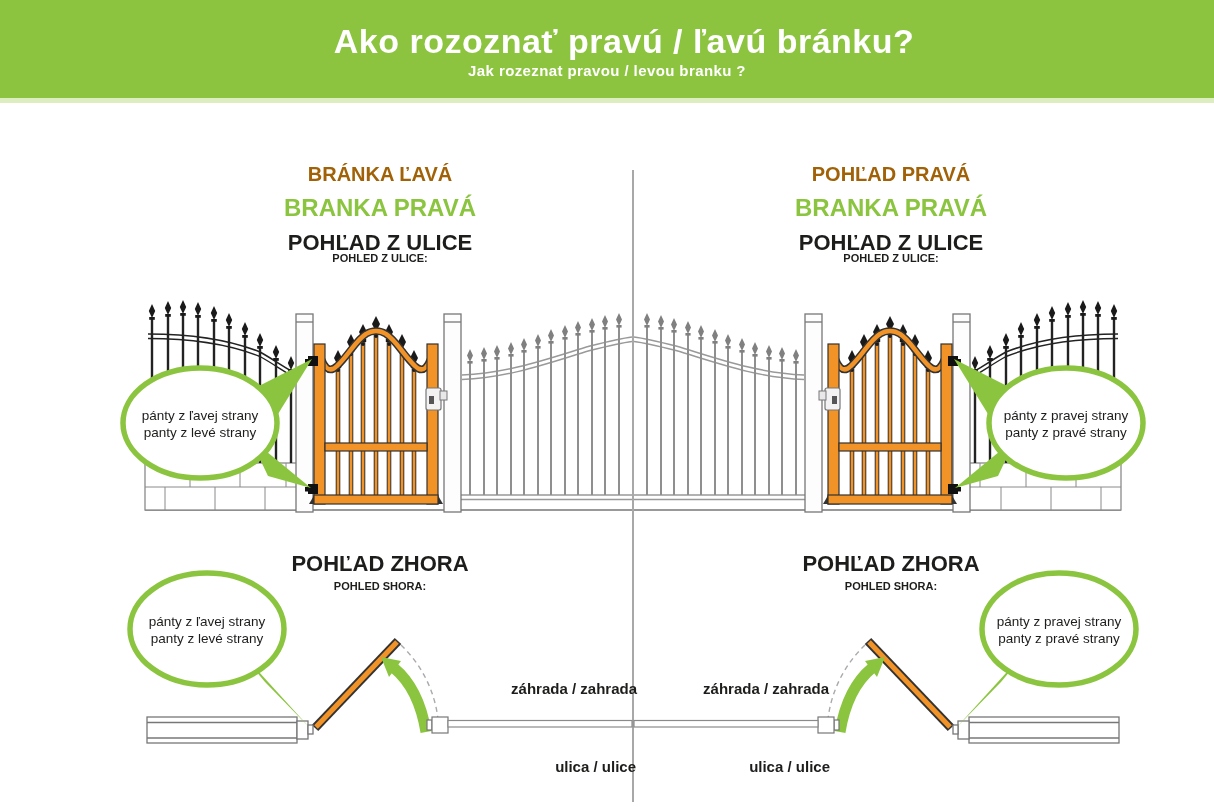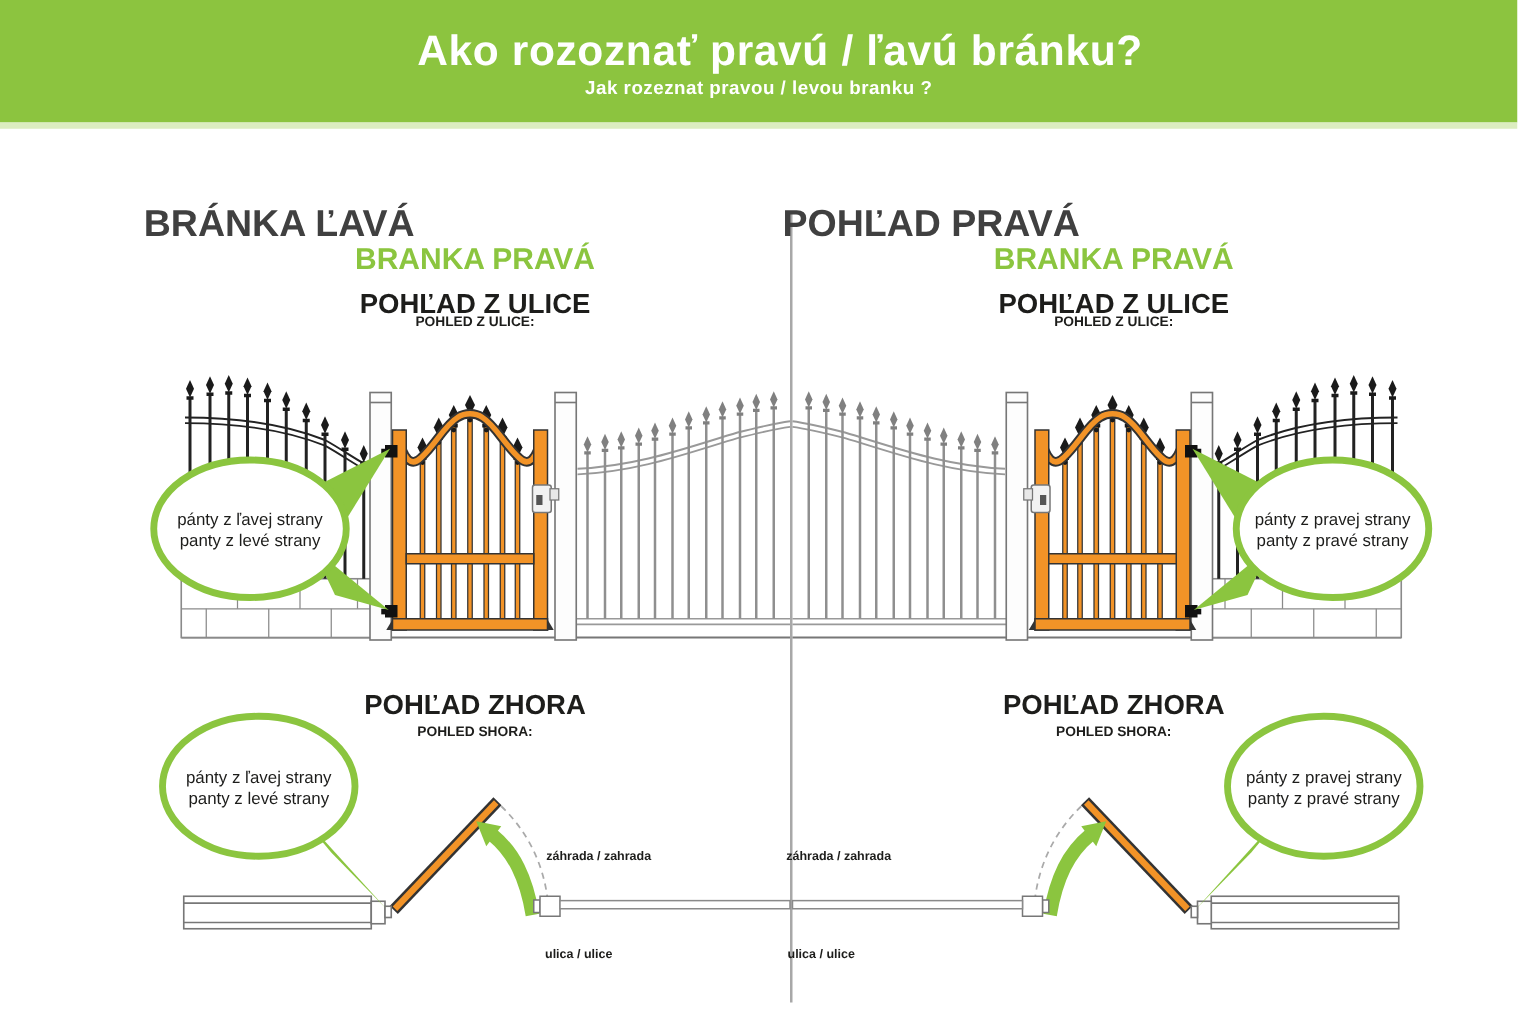--- a/index.html
+++ b/index.html
@@ -7,26 +7,26 @@
        font-family:"Liberation Sans", sans-serif;}
   .abs{position:absolute;}
   
   .header{left:0;top:0;width:1214px;height:98px;background:#8CC43F;text-align:center;}
   .header-strip{left:0;top:98px;width:1214px;height:5px;background:#dcedc0;}
   .header-title{left:0;top:22px;width:1214px;text-align:center;color:#ffffff;
                 font-size:34px;font-weight:bold;letter-spacing:.5px;margin-left:17px;}
   .header-subtitle{left:0;top:62px;width:1214px;text-align:center;color:#ffffff;
                    font-size:15px;font-weight:bold;letter-spacing:.4px;}
   
-  .col-title{width:530px;color:#404040;font-size:30px;font-weight:bold;}
+  .col-title{width:530px;text-align:center;color:#a16207;font-size:20px;font-weight:bold;}
   .col-subtitle{width:530px;text-align:center;color:#8BC53F;font-size:24px;font-weight:bold;}
   .view-title{width:530px;text-align:center;color:#1d1d1b;font-size:22px;font-weight:bold;}
   .view-subtitle{width:530px;text-align:center;color:#1d1d1b;font-size:11px;font-weight:bold;}
   .callout-text{width:180px;text-align:center;color:#1d1d1b;font-size:13.5px;line-height:17px;}
-  .side-label{width:200px;text-align:left;color:#1d1d1b;font-size:10px;font-weight:bold;}
+  .side-label{width:200px;text-align:right;color:#1d1d1b;font-size:15px;font-weight:bold;}
   .divider{left:632px;top:170px;width:2px;height:632px;background:#a8a8a8;}
   svg.panel{position:absolute;overflow:visible;}
 </style>
 </head>
 <body>
 
 <svg width="0" height="0" style="position:absolute" aria-hidden="true">
 <defs>
 
   <g id="fin-dark">

